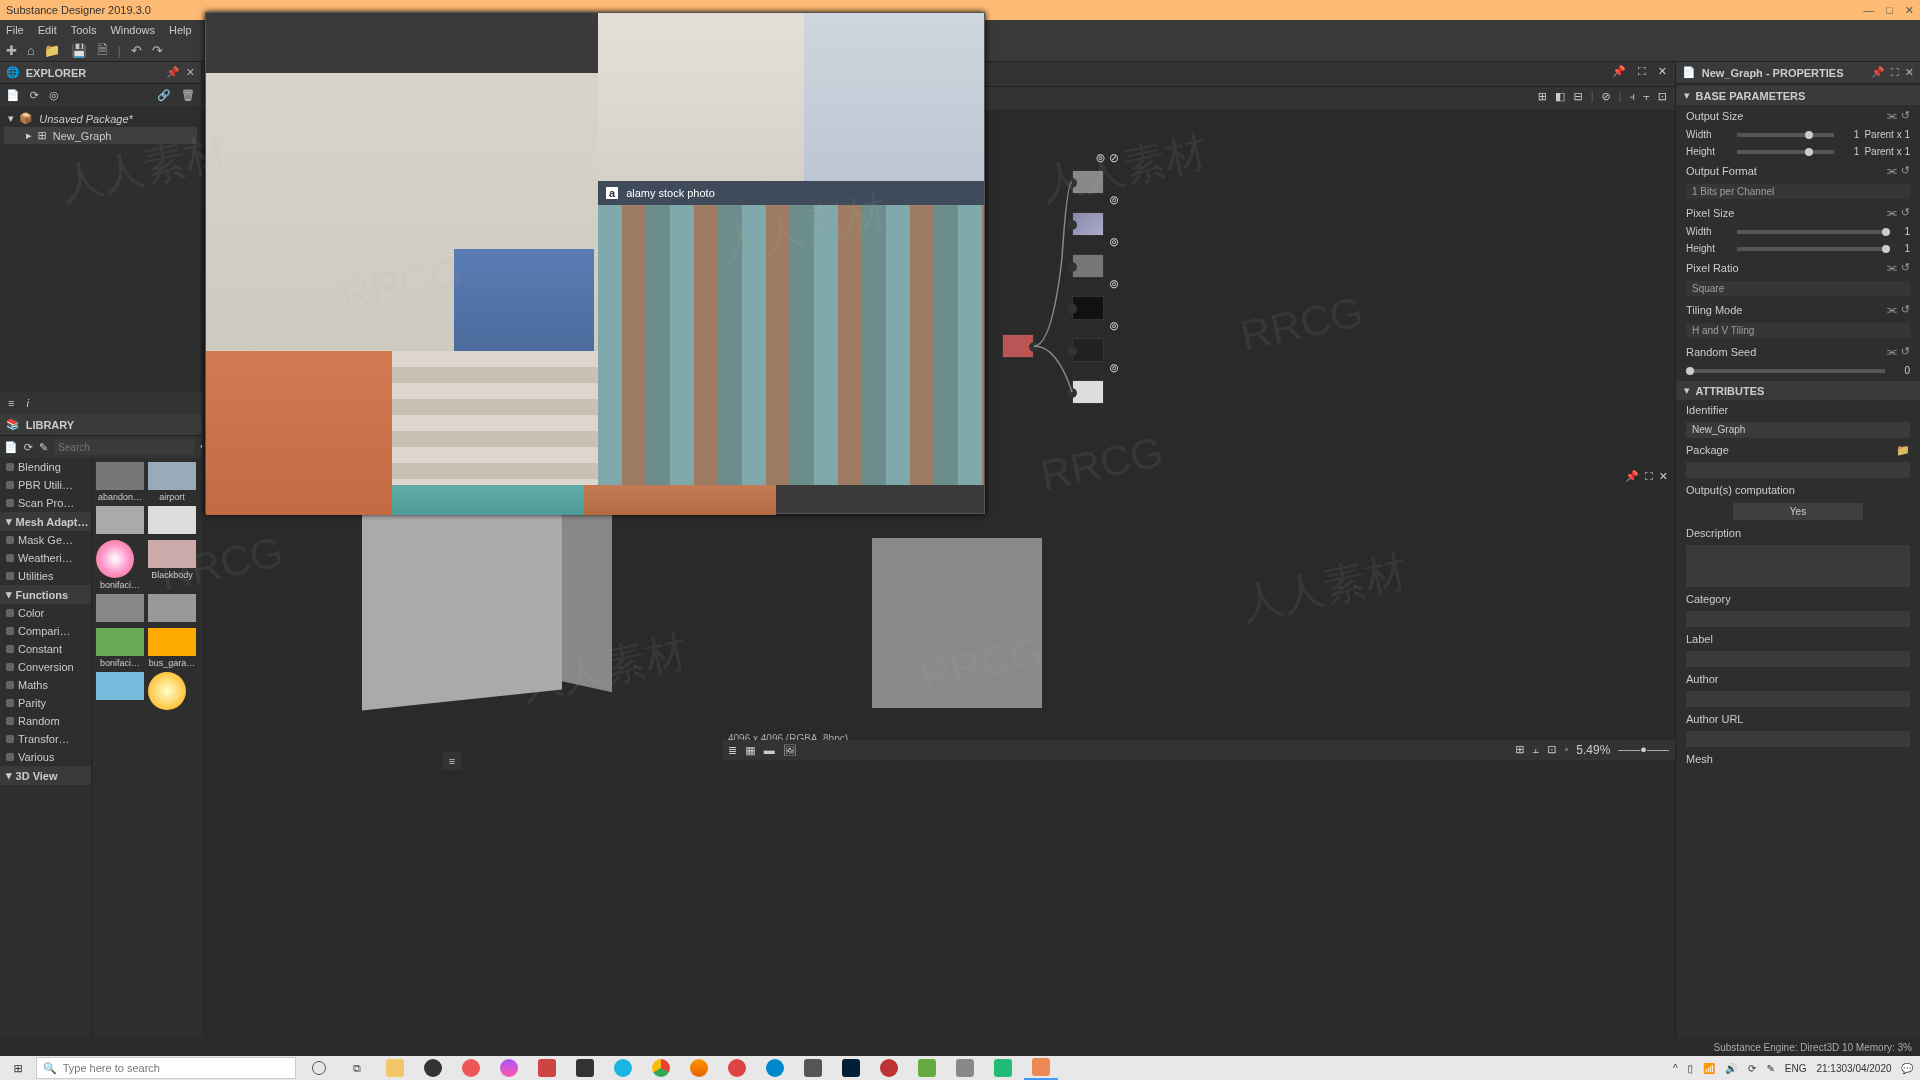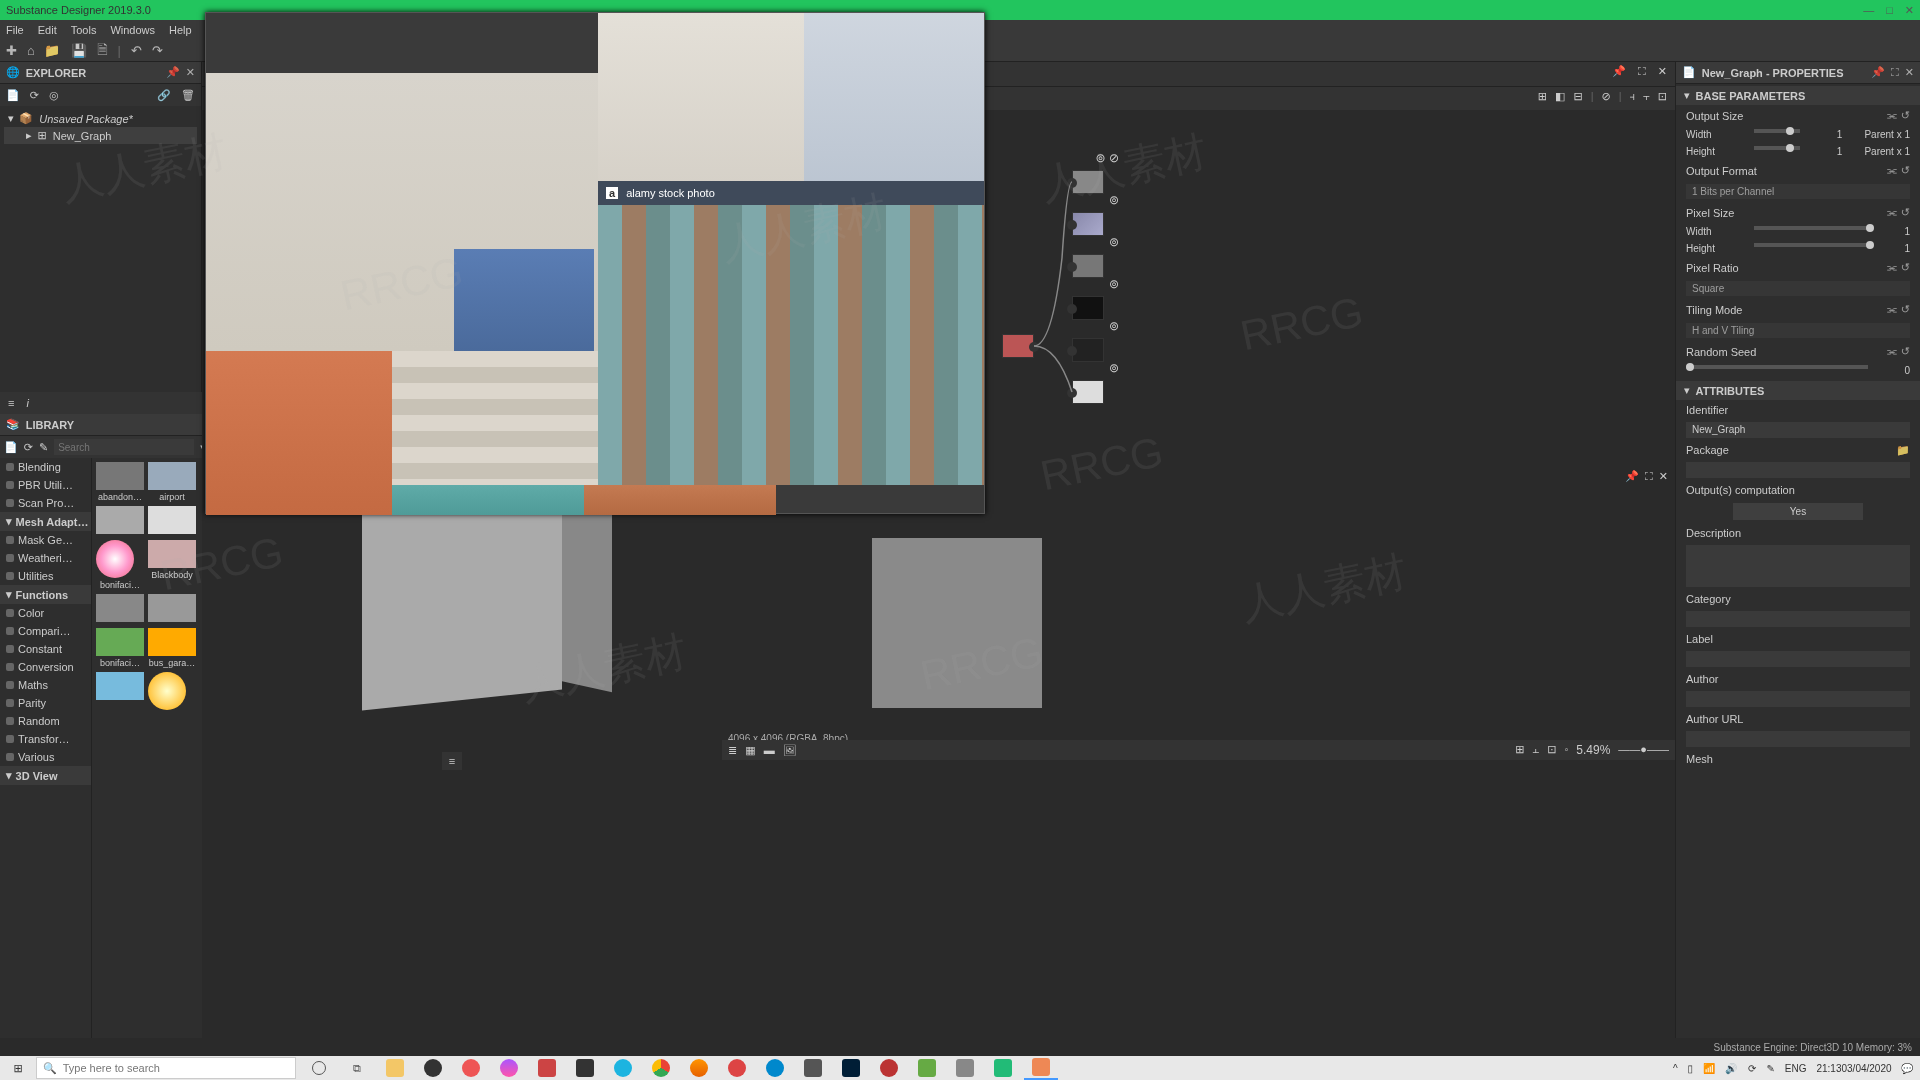--- a/index.html
+++ b/index.html
@@ -1,17 +1,17 @@
 <!DOCTYPE html>
 <html><head>
 <meta charset="utf-8">
 <style>
 *{margin:0;padding:0;box-sizing:border-box;font-family:'Segoe UI',Tahoma,sans-serif;font-size:11px;color:#ccc;user-select:none}
 body{background:#2a2a2a;width:1920px;height:1080px;overflow:hidden;position:relative}
-.titlebar{height:20px;background:#22c55e;color:#333;display:flex;align-items:center;padding:0 6px;justify-content:space-between}
+.titlebar{height:20px;background:#fdba74;color:#333;display:flex;align-items:center;padding:0 6px;justify-content:space-between}
 .titlebar span{color:#333;font-size:11px}
 .title-icons{display:flex;gap:12px;color:#555}
 .title-icons span{color:#555;cursor:pointer;font-size:11px}
 .menubar{height:20px;background:#393939;display:flex;align-items:center;padding:0 6px;gap:14px}
 .menubar span{font-size:11px;cursor:pointer}
 .toolbar{height:22px;background:#393939;border-bottom:1px solid #222;display:flex;align-items:center;padding:0 6px;gap:10px}
 .toolbar span{font-size:13px;cursor:pointer;opacity:.85}
 .panel-header{height:22px;background:#3a3a3a;display:flex;align-items:center;padding:0 6px;justify-content:space-between;border-bottom:1px solid #222}
 .panel-header .ph-title{display:flex;align-items:center;gap:6px}
 .panel-icons{display:flex;gap:6px}
@@ -65,21 +65,21 @@
 .view2d .sq{position:absolute;left:150px;top:68px;width:170px;height:170px;background:#8a8a8a}
 .view2d .info{position:absolute;left:6px;bottom:16px;font-size:10px;color:#aaa}
 .view2d .bottombar{position:absolute;left:0;bottom:0;right:0;height:20px;background:#333;display:flex;align-items:center;justify-content:space-between;padding:0 6px}
 .view2d .bottombar .icons{display:flex;gap:8px}
 .view2d .zoom{font-size:12px}
 .small-handle{position:absolute;left:240px;bottom:0;width:20px;height:18px;background:#333;display:flex;align-items:center;justify-content:center;cursor:pointer}
 
 
 .props{position:absolute;right:0;top:62px;width:245px;bottom:24px;background:#2e2e2e;border-left:1px solid #222;overflow-y:hidden}
 .prop-section{background:#3a3a3a;padding:3px 8px;margin-top:2px;display:flex;align-items:center;gap:6px;cursor:pointer}
-.prop-row{display:flex;padding:3px 10px;gap:22px;font-size:10px}
+.prop-row{display:flex;align-items:center;padding:3px 10px;gap:5px;font-size:10px}
 .prop-row .lbl{width:46px;font-size:10px}
 .prop-row .slider{flex:1;height:4px;background:#555;position:relative}
 .prop-row .slider .knob{width:8px;height:8px;background:#ccc;border-radius:50%;position:absolute;top:-2px}
 .prop-row .val{width:20px;text-align:right;font-size:10px}
 .prop-row .extra{font-size:10px;white-space:nowrap}
 .prop-dropdown{margin:3px 10px;background:#3a3a3a;padding:2px 6px;font-size:10px;opacity:.7}
 .prop-header-row{padding:4px 10px;font-size:10px;color:#aaa;display:flex;justify-content:space-between;align-items:center}
 .prop-micro-icons{display:flex;gap:4px;font-size:10px;opacity:.7}
 .prop-input{margin:2px 10px;background:#3a3a3a;padding:2px 6px;font-size:10px;height:16px}
 .yes-box{margin:3px auto;width:130px;text-align:center;background:#3f3f3f;padding:3px;font-size:10px}

